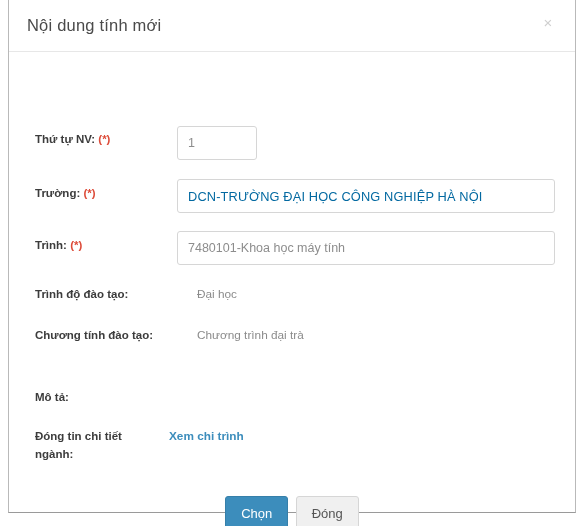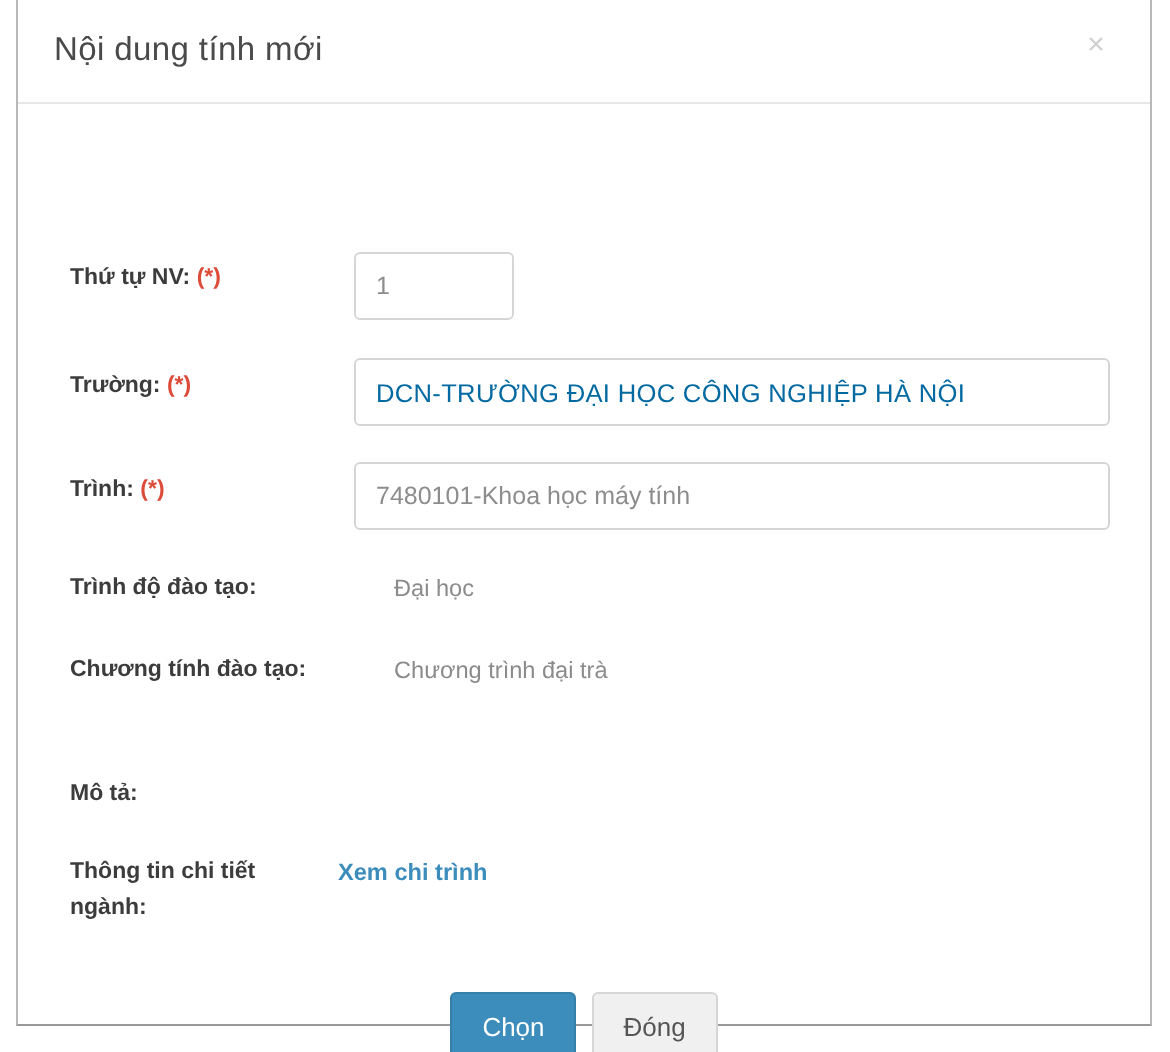--- a/index.html
+++ b/index.html
@@ -199,21 +199,21 @@
       <div class="field-label">Chương tính đào tạo:</div>
       <div class="static-value">Chương trình đại trà</div>
     </div>
 
     <div class="form-row" style="top:336px;">
       <div class="field-label">Mô tả:</div>
       <div class="static-value"></div>
     </div>
 
     <div class="form-row" style="top:375px;">
-      <div class="field-label">Thông tin chi tiết ngành:</div>
+      <div class="field-label">Đóng tin chi tiết ngành:</div>
       <a class="detail-link" href="#">Xem chi trình</a>
     </div>
 
     <div class="footer-actions">
       <button class="btn btn-primary">Chọn</button>
       <button class="btn btn-default">Đóng</button>
     </div>
 
   </div>
 </div>

